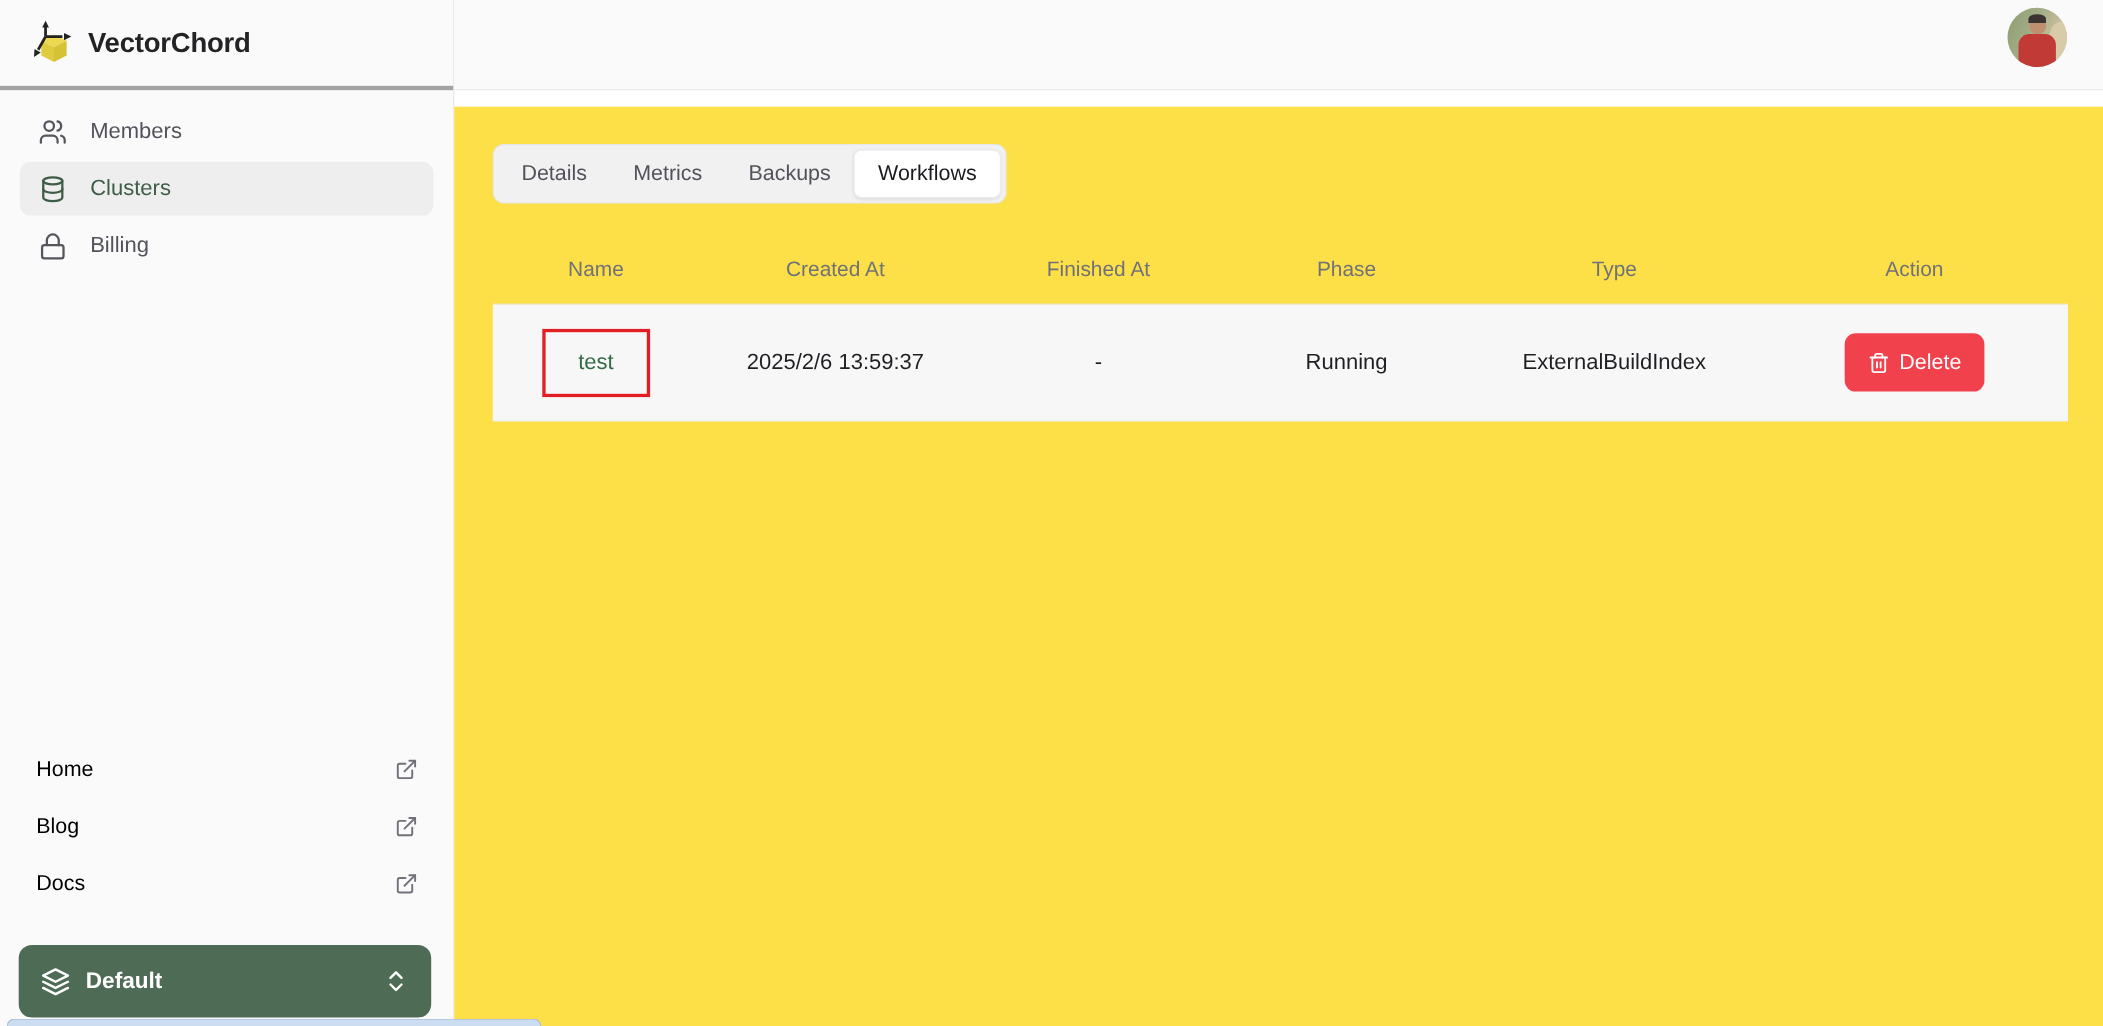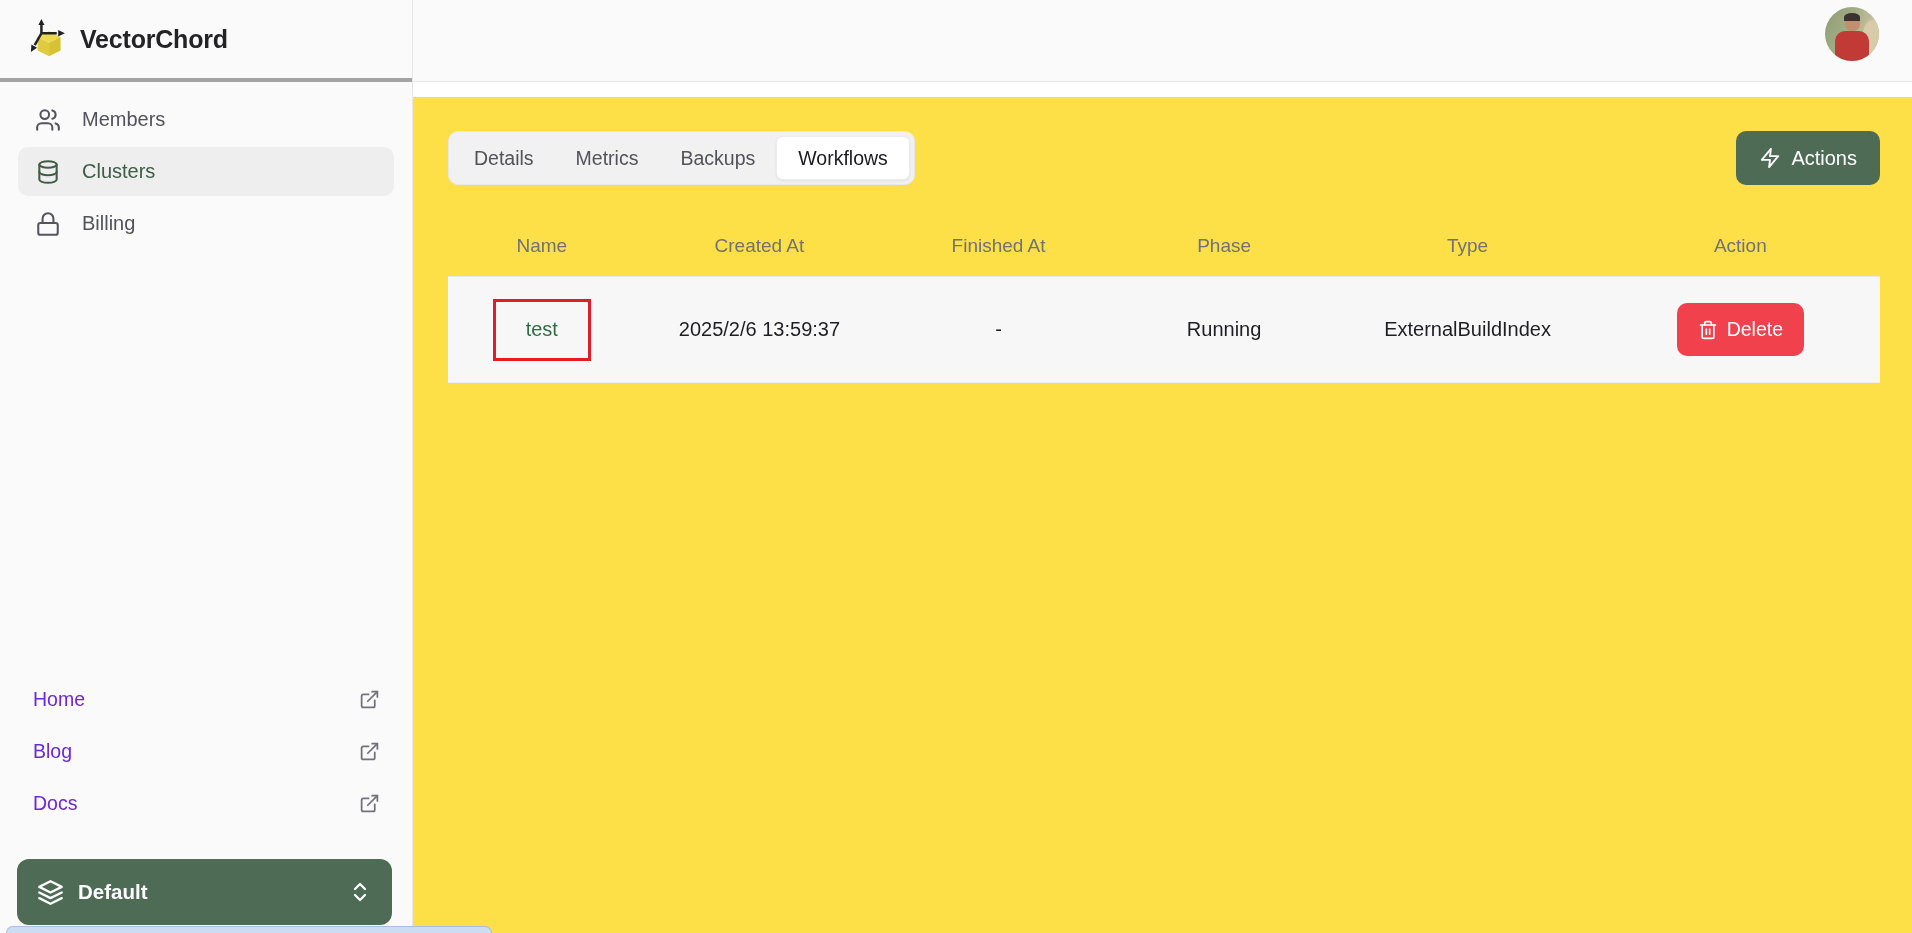--- a/index.html
+++ b/index.html
@@ -27,21 +27,21 @@
   .nav-item {
     height: 49px; border-radius: 10px; margin-bottom: 3px;
     display: flex; align-items: center; gap: 21px; padding-left: 17px;
     font-size: 20px; color: #52525b; cursor: pointer;
   }
   .nav-item.active { background: #eeeeee; color: #3e5c46; }
 
   .side-footer { position: absolute; left: 18px; right: 18px; bottom: 104px; }
   .footer-link {
     height: 52px; display: flex; align-items: center; justify-content: space-between;
-    padding: 0 14px 0 15px; font-size: 19.5px; color: #6d28d9; cursor: pointer;
+    padding: 0 14px 0 15px; font-size: 19.5px; color: #000000; cursor: pointer;
   }
 
   .workspace-btn {
     position: absolute; left: 17px; right: 20px; bottom: 8px; height: 66px;
     border-radius: 12px; background: #4e6c55; color: #ffffff;
     display: flex; align-items: center; padding: 12px 20px; cursor: pointer;
   }
   .workspace-label { font-size: 20.5px; font-weight: 600; margin-left: 14px; }
   .workspace-chevrons { margin-left: auto; }
 
@@ -229,28 +229,20 @@
 </header>
 
 <main class="content">
   <div class="toolbar">
     <div class="tabs">
       <div class="tab">Details</div>
       <div class="tab">Metrics</div>
       <div class="tab">Backups</div>
       <div class="tab active">Workflows</div>
     </div>
-    <button class="actions-btn">
-      <span>
-        <svg width="22" height="22" viewBox="0 0 24 24" fill="none" stroke="#ffffff" stroke-width="2" stroke-linecap="round" stroke-linejoin="round">
-          <polygon points="13 2 3 14 12 14 11 22 21 10 12 10 13 2"></polygon>
-        </svg>
-      </span>
-      <span>Actions</span>
-    </button>
   </div>
 
   <div class="wf-table">
     <div class="thead">
       <div class="cell">Name</div>
       <div class="cell">Created At</div>
       <div class="cell">Finished At</div>
       <div class="cell">Phase</div>
       <div class="cell">Type</div>
       <div class="cell">Action</div>

